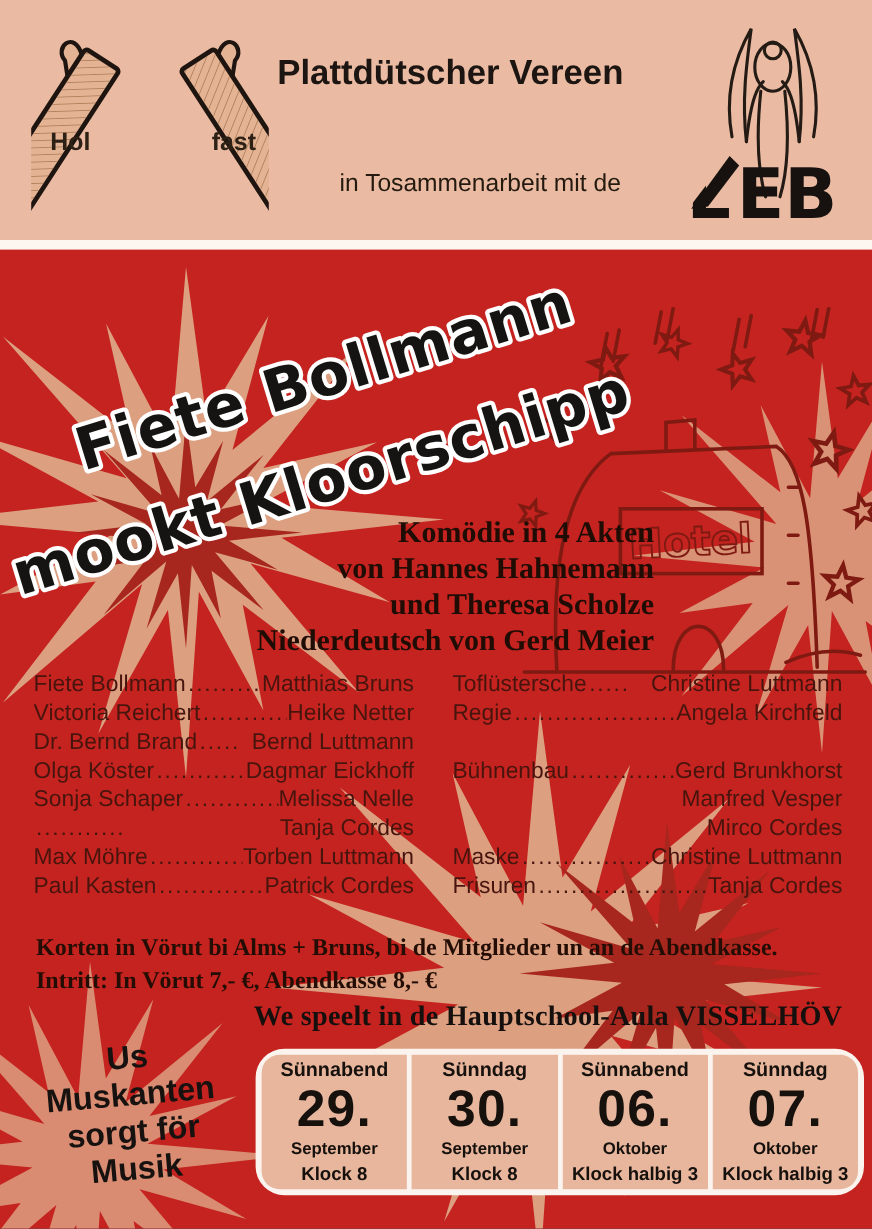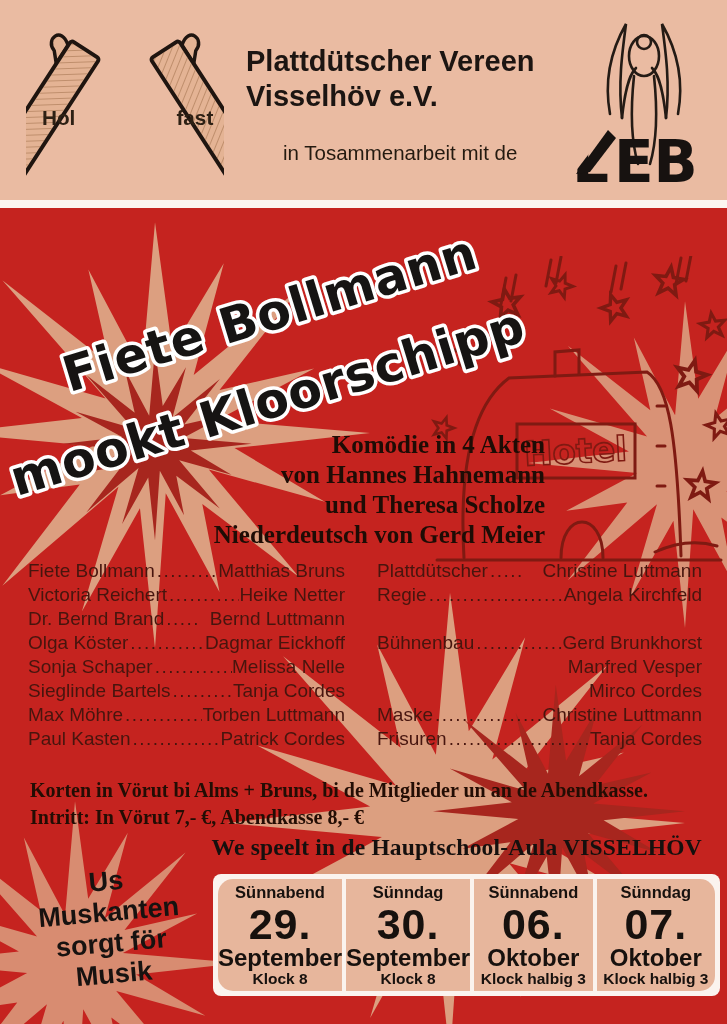--- a/index.html
+++ b/index.html
@@ -2,21 +2,21 @@
 <html><head>
 <meta charset="utf-8">
 <style>
   html,body{margin:0;padding:0;background:#555;}
   .poster{position:relative;width:727px;height:1024px;overflow:hidden;
           background:#c5231f;font-family:"Liberation Sans",sans-serif;
           -webkit-font-smoothing:antialiased;}
   
   .header{position:absolute;top:0;left:0;width:727px;height:200px;background:#eabba2;}
   .org-title{position:absolute;left:231px;top:44px;width:330px;
-             font-size:29px;font-weight:bold;line-height:35px;color:#1c1512;margin-left:15px;}
+             font-size:29px;font-weight:bold;line-height:35px;color:#1c1512;}
   .coop-line{position:absolute;left:283px;top:141px;font-size:20.5px;color:#241a10;}
   .holfast{position:absolute;left:26px;top:16px;}
   .leblogo{position:absolute;left:566px;top:14px;}
   .white-strip{position:absolute;top:200px;left:0;width:727px;height:8px;background:#fcf5f0;}
   
   .red-body{position:absolute;top:208px;left:0;width:727px;height:816px;overflow:hidden;}
   .burst{position:absolute;pointer-events:none;}
   .hotel{position:absolute;right:-2px;top:48px;}
   
   .main-title{position:absolute;left:-12px;top:2px;}
@@ -39,30 +39,30 @@
   .tickets{position:absolute;left:30px;top:569px;width:685px;
            font-family:"Liberation Serif",serif;font-weight:bold;
            font-size:20px;line-height:27px;color:#230d04;}
   .venue{position:absolute;right:25px;top:626px;width:600px;text-align:right;
          font-size:23.5px;font-weight:bold;color:#15100e;letter-spacing:.2px;font-family:Liberation Serif, serif;}
   .music{position:absolute;left:10px;top:658px;width:200px;text-align:center;
          font-size:27px;line-height:31px;font-weight:bold;color:#171210;
          transform:rotate(-5deg);}
   
   .dates{position:absolute;left:213px;top:666px;width:507px;height:122px;
-         background:#fbf3ee;border-radius:8px;display:flex;gap:4px;
+         background:#fbf3ee;border-radius:24px;display:flex;gap:4px;
          padding:5px;box-sizing:border-box;}
   .date-cell{flex:1 1 0;background:#e7b69c;display:flex;flex-direction:column;
              align-items:center;justify-content:center;color:#17110e;
              text-align:center;padding-top:1px;}
   .date-cell:first-child{border-radius:15px 0 0 15px;}
   .date-cell:last-child{border-radius:0 15px 15px 0;}
   .d-day{font-size:16.5px;font-weight:bold;line-height:19px;}
   .d-num{font-size:43px;font-weight:bold;line-height:44px;letter-spacing:1px;}
-  .d-month{font-size:24px;font-weight:bold;line-height:23px;}
+  .d-month{font-size:14px;font-weight:bold;line-height:23px;}
   .d-time{font-size:15.5px;font-weight:bold;line-height:19px;}
 </style>
 </head>
 <body>
 
 <div class="poster">
 
   <svg width="0" height="0" style="position:absolute">
     <defs>
       <polygon id="burst16" points="200,100 137,107 179,132 125,117 167,167 122,133 130,174 105,128 100,200 93,135 66,183 83,125 29,171 65,124 28,129 71,106 5,100 66,93 18,67 77,84 29,29 79,68 69,24 94,71 100,2 108,61 132,21 118,73 167,33 130,80 174,70 129,94"></polygon>
@@ -88,21 +88,20 @@
         <path d="M17,6 C34,-8 40,14 26,18 L17,28 Z" fill="#e4b394" stroke="#1f1510" stroke-width="3.5" stroke-linejoin="round"></path>
         <rect x="-17" y="0" width="34" height="146" rx="3" fill="#e4b394" stroke="#1f1510" stroke-width="4"></rect>
         <rect x="-15" y="2" width="30" height="142" fill="url(#wgrain)" opacity="0.85"></rect>
       </g>
       <text x="16" y="110" font-size="21" font-weight="bold" fill="#2d2014">Hol</text>
       <text x="152" y="110" font-size="21" font-weight="bold" fill="#2d2014">fast</text>
     </svg>
 
     <div class="org-title">
       <div>Plattdütscher Vereen</div>
-      <div>Visselhöv e.V.</div>
     </div>
     <div class="coop-line">in Tosammenarbeit mit de</div>
 
     <svg class="leblogo" width="152" height="176" viewBox="0 0 152 176">
       <g fill="none" stroke="#241b15" stroke-width="2.6" stroke-linecap="round">
         <ellipse cx="78" cy="42" rx="15" ry="20"></ellipse>
         <circle cx="78" cy="28" r="7"></circle>
         <path d="M44,100 C36,56 52,24 60,10 C56,40 52,70 56,104"></path>
         <path d="M112,100 C120,56 104,24 96,10 C100,40 104,70 100,104"></path>
         <path d="M56,104 C60,66 66,58 70,54"></path>
@@ -199,39 +198,38 @@
           <span class="role">Olga Köster</span>
           <span class="leader">..............</span>
           <span class="actor">Dagmar Eickhoff</span>
         </div>
       <div class="cast-row">
           <span class="role">Sonja Schaper</span>
           <span class="leader">...............</span>
           <span class="actor">Melissa Nelle</span>
         </div>
       <div class="cast-row">
-          <span class="role">Sieglinde Bartels</span>
           <span class="leader">...........</span>
           <span class="actor">Tanja Cordes</span>
         </div>
       <div class="cast-row">
           <span class="role">Max Möhre</span>
           <span class="leader">.............</span>
           <span class="actor">Torben Luttmann</span>
         </div>
       <div class="cast-row">
           <span class="role">Paul Kasten</span>
           <span class="leader">.................</span>
           <span class="actor">Patrick Cordes</span>
         </div>
     </div>
 
     <div class="cast cast-right">
       <div class="cast-row">
-          <span class="role">Plattdütscher</span>
+          <span class="role">Toflüstersche</span>
           <span class="leader">.....</span>
           <span class="actor">Christine Luttmann</span>
         </div>
       <div class="cast-row">
           <span class="role">Regie</span>
           <span class="leader">...........................</span>
           <span class="actor">Angela Kirchfeld</span>
         </div>
       <div class="cast-row">
           <span class="role"></span>

